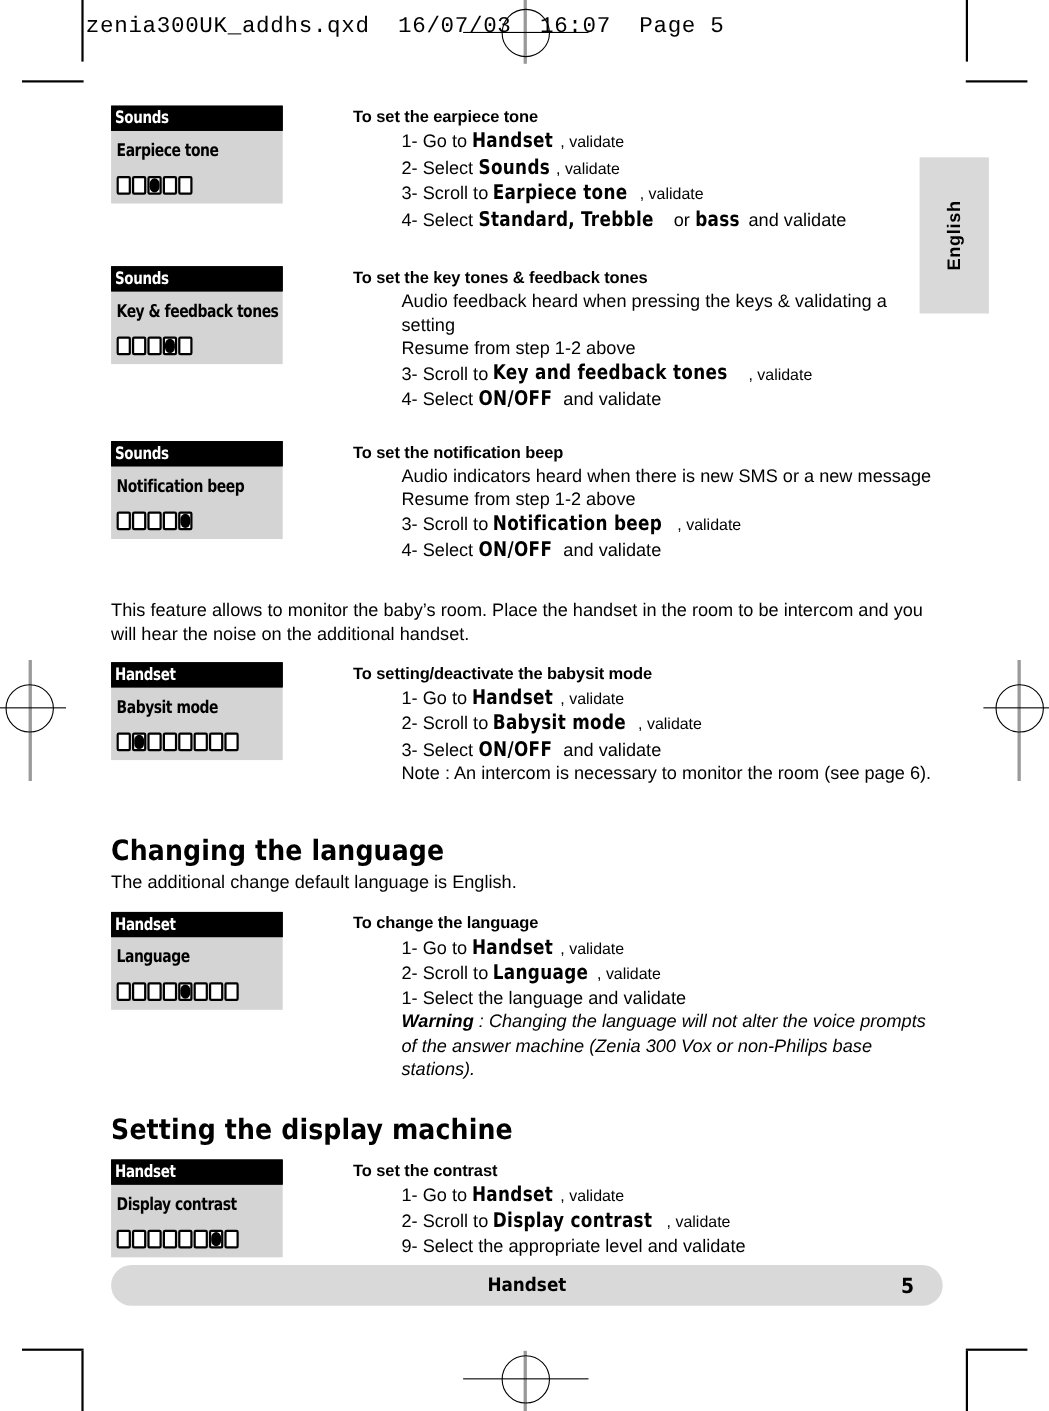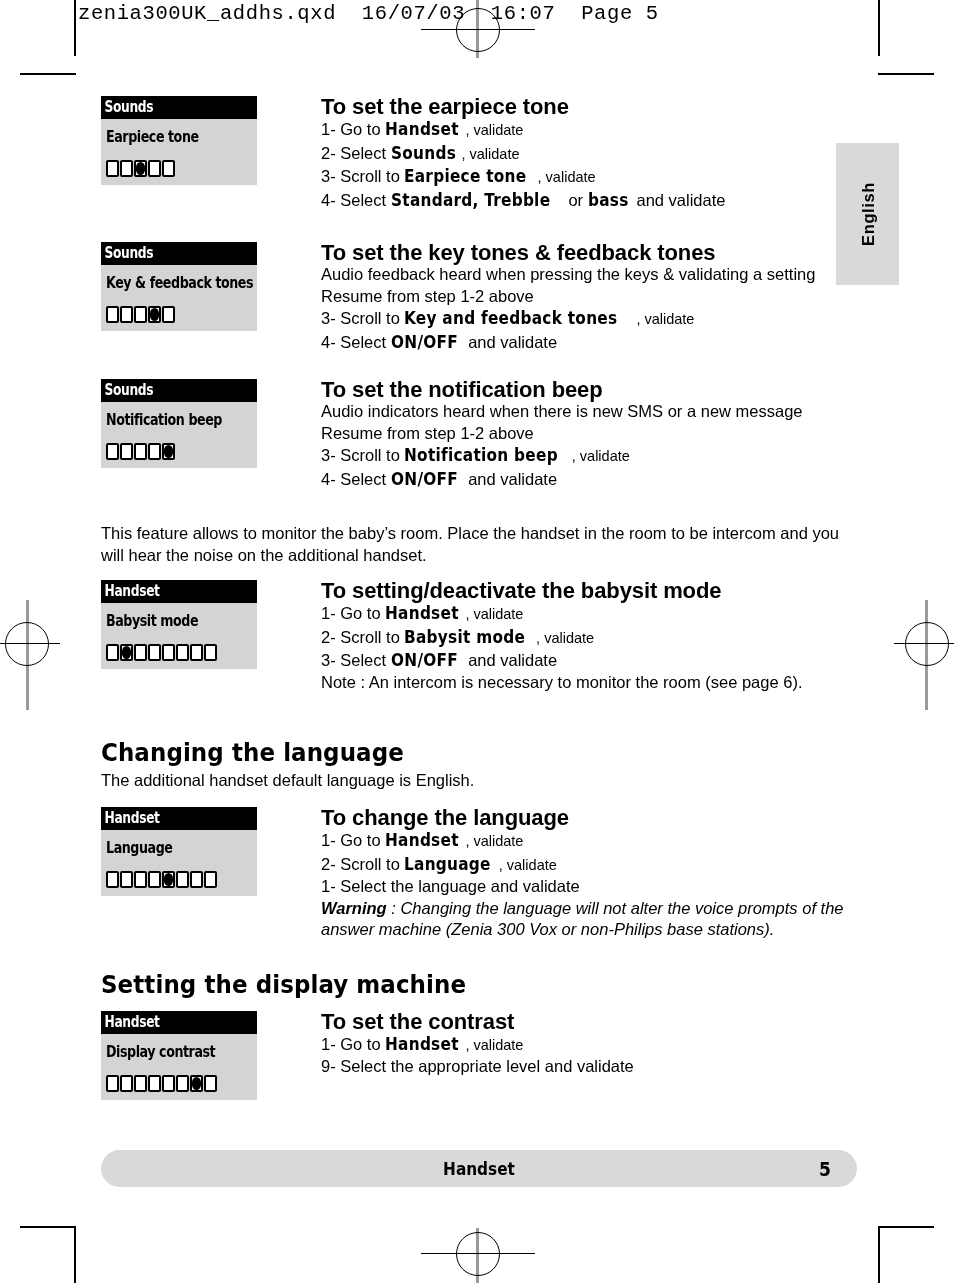--- a/index.html
+++ b/index.html
@@ -25,21 +25,21 @@
     width: 44px; height: 44px;
     border: 1.2px solid #000;
     border-radius: 50%;
     box-sizing: border-box;
   }
   .reg-h { position: absolute; height: 1.2px; background: #000; }
 
   
   .prepress {
     position: absolute;
-    left: 78px; top: 2px;
+    left: 78px; top: 13px;
     font-family: "Liberation Mono", "DejaVu Sans Mono", monospace;
     font-size: 20.5px;
     letter-spacing: 0.6px;
     white-space: pre;
     color: #000;
   }
 
   .content { position: absolute; left: 101px; top: 96px; width: 756px; }
 
   
@@ -106,25 +106,25 @@
   .row { display: flex; align-items: flex-start; justify-content: flex-end; }
   .row .lcd { margin-right: 0; }
   .instr {
     margin-left: 64px;
     flex: 1 1 auto;
     font-size: 16.5px;
     line-height: 21.5px;
   }
   .instr .h {
     font-weight: bold;
-    font-size: 22px;
+    font-size: 15px;
     line-height: 22px;
     letter-spacing: -0.1px;
   }
-  .instr .line { white-space: normal; }
+  .instr .line { white-space: normal; margin-left: 44px; }
   .plain { font-size: 16.5px; }
   .sm { font-size: 14.5px; }
 
   
   .menu {
     font-family: "Liberation Sans Narrow", "DejaVu Sans Condensed", "Liberation Sans", sans-serif;
     font-weight: bold;
     font-size: 18.5px;
     letter-spacing: 0.3px;
     display: inline-block;
@@ -360,21 +360,21 @@
       </div>
       <div class="line">
         <span class="plain">3- Select </span><span class="menu">ON/OFF</span><span class="plain"> and validate</span>
       </div>
       <div class="line plain">Note : An intercom is necessary to monitor the room (see page 6).</div>
     </div>
   </div>
 
   <div style="height:44px"></div>
   <h2 class="sec">Changing the language</h2>
-  <p class="secbody">The additional handset default language is English.</p>
+  <p class="secbody">The additional change default language is English.</p>
 
   <div style="height:16px"></div>
   <div class="row">
     <div class="lcd">
       <div class="lcd-titlewrap">
         <div class="lcd-title">Handset</div>
       </div>
       <div class="lcd-body">
         <span class="lcd-label">Language</span>
         <div class="lcd-dots">
@@ -426,20 +426,23 @@
           <span class="dot"></span>
           <span class="dot filled"></span>
           <span class="dot"></span>
         </div>
       </div>
     </div>
     <div class="instr">
       <div class="h">To set the contrast</div>
       <div class="line">
         <span class="plain">1- Go to </span><span class="menu">Handset</span><span class="sm">, validate</span>
+      </div>
+      <div class="line">
+        <span class="plain">2- Scroll to </span><span class="menu">Display contrast</span><span class="sm">, validate</span>
       </div>
       <div class="line">
         <span class="plain">9- Select the appropriate level and validate</span>
       </div>
     </div>
   </div>
 
 </div>
 
 <div class="footer">

